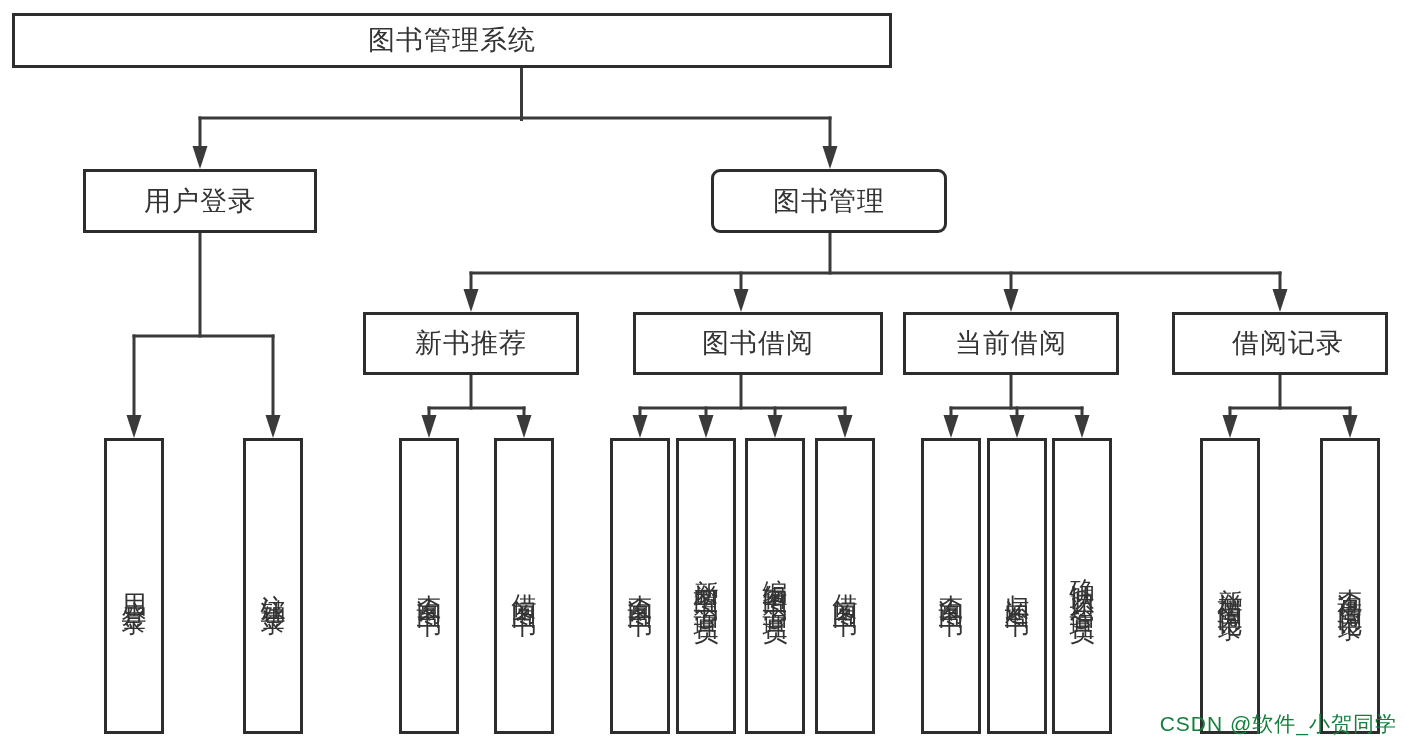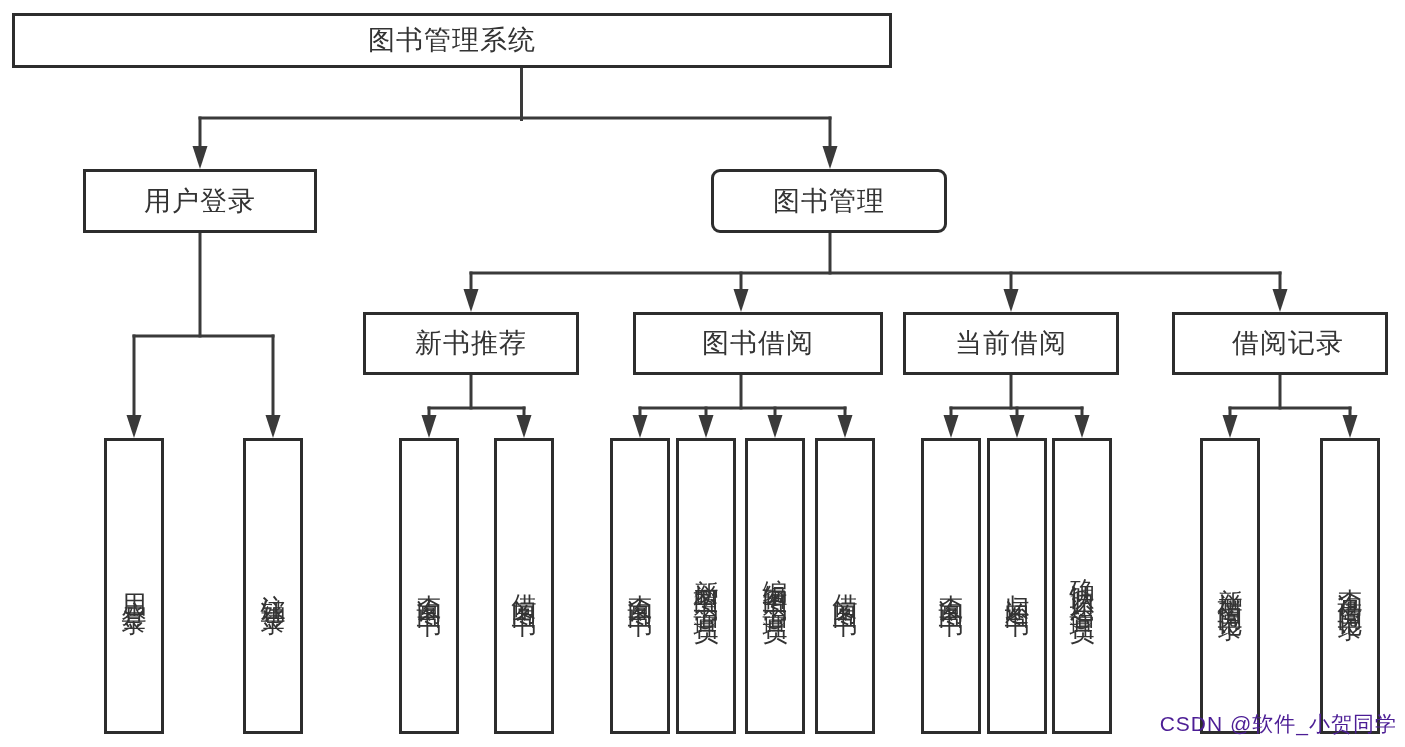--- a/index.html
+++ b/index.html
@@ -31,21 +31,21 @@
     text-orientation:mixed;
     letter-spacing:6px;
     line-height:1;
   }
   #watermark{
     position:absolute;
     right:8px;
     bottom:9px;
     font-size:21px;
     letter-spacing:1px;
-    color:#4c1d95;
+    color:#15803d;
     white-space:nowrap;
   }
 </style>
 </head>
 <body>
 
 <div id="canvas">
 
   <svg id="wires" viewBox="0 0 1405 747">
 

